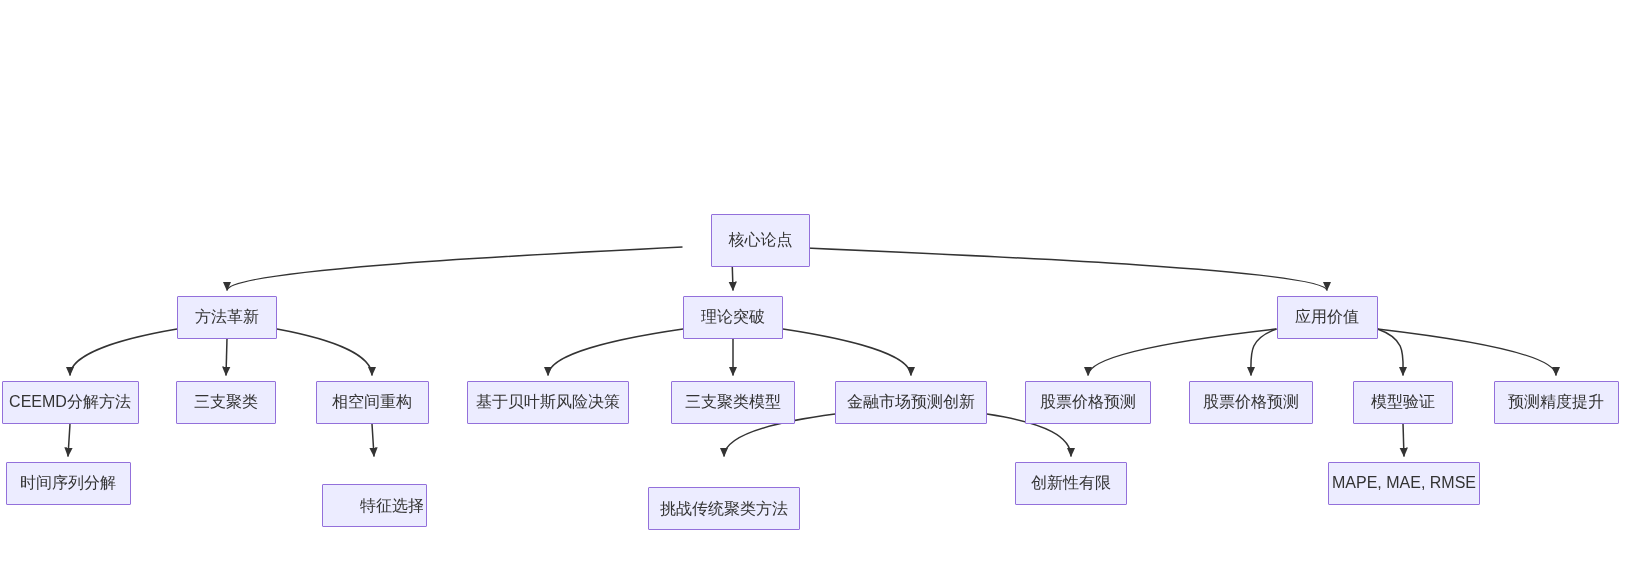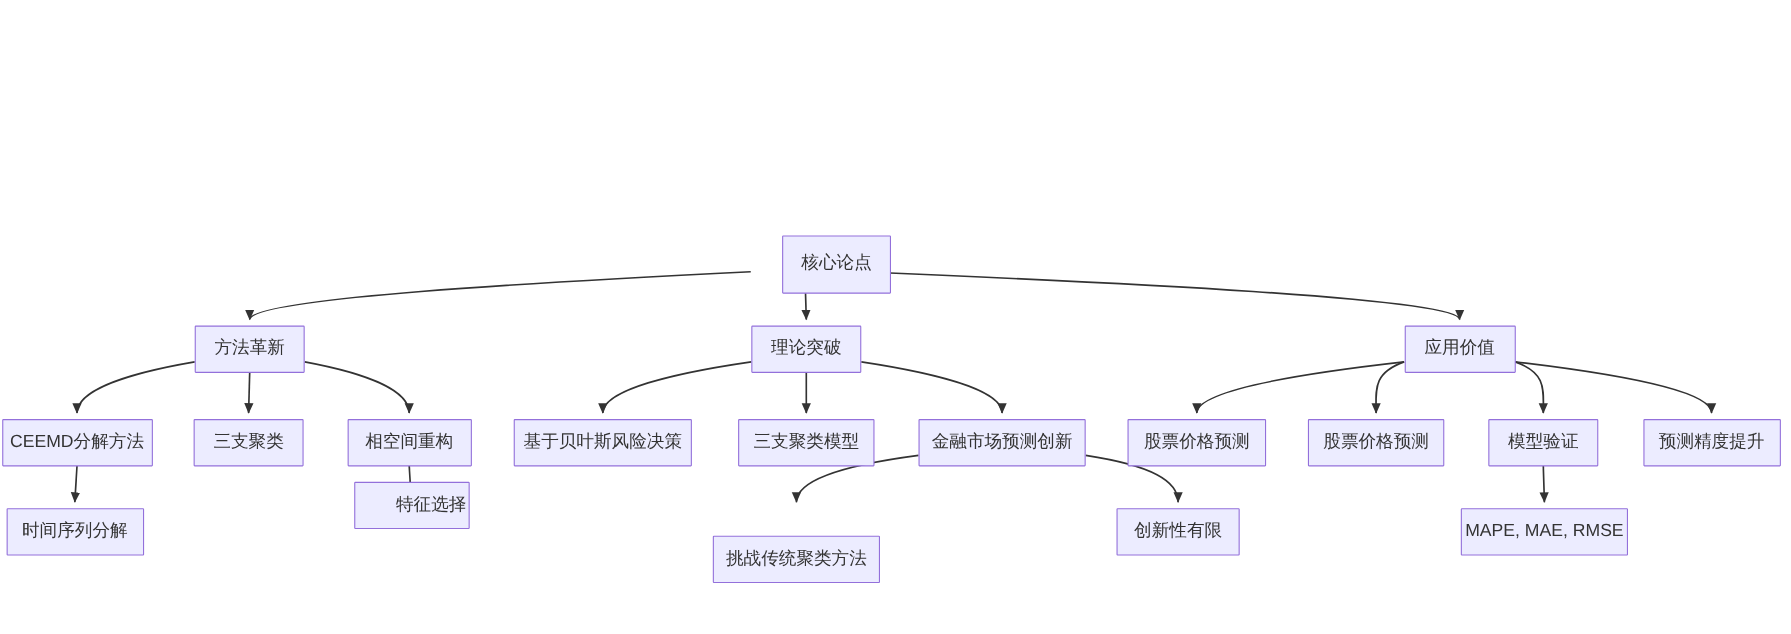--- a/index.html
+++ b/index.html
@@ -116,21 +116,21 @@
       </div>
       <div class="node" style="left: 1353px; top: 380.5px; width: 100px; height: 43px;">
         <span class="node-label">模型验证</span>
       </div>
       <div class="node" style="left: 1493.5px; top: 380.5px; width: 125px; height: 43px;">
         <span class="node-label">预测精度提升</span>
       </div>
       <div class="node" style="left: 5.5px; top: 461.5px; width: 125px; height: 43px;">
         <span class="node-label">时间序列分解</span>
       </div>
-      <div class="node" style="left: 321.5px; top: 438px; width: 105px; height: 43px; padding-left: 36px;">
+      <div class="node" style="left: 321.5px; top: 484px; width: 105px; height: 43px; padding-left: 36px;">
         <span class="node-label">特征选择</span>
       </div>
       <div class="node" style="left: 648px; top: 487px; width: 152px; height: 43px;">
         <span class="node-label">挑战传统聚类方法</span>
       </div>
       <div class="node" style="left: 1015px; top: 461.5px; width: 112px; height: 43px;">
         <span class="node-label">创新性有限</span>
       </div>
       <div class="node" style="left: 1328px; top: 461.5px; width: 152px; height: 43px; text-align: right;">
         <span class="node-label">MAPE, MAE, RMSE</span>

